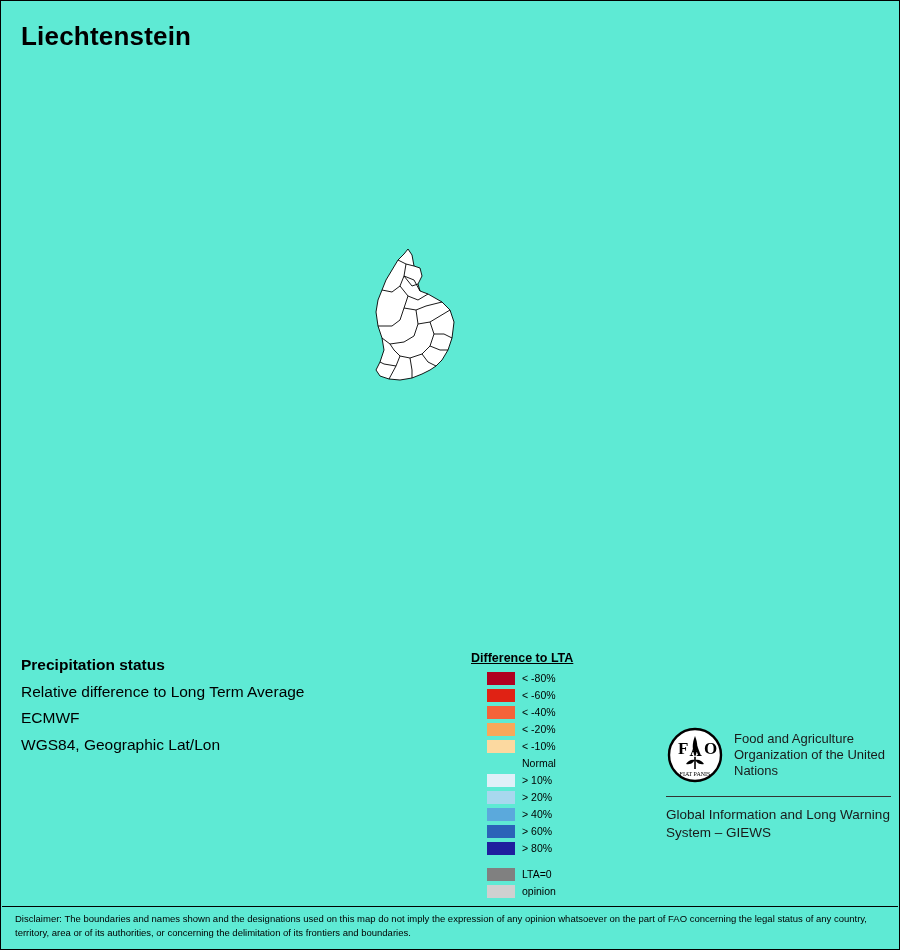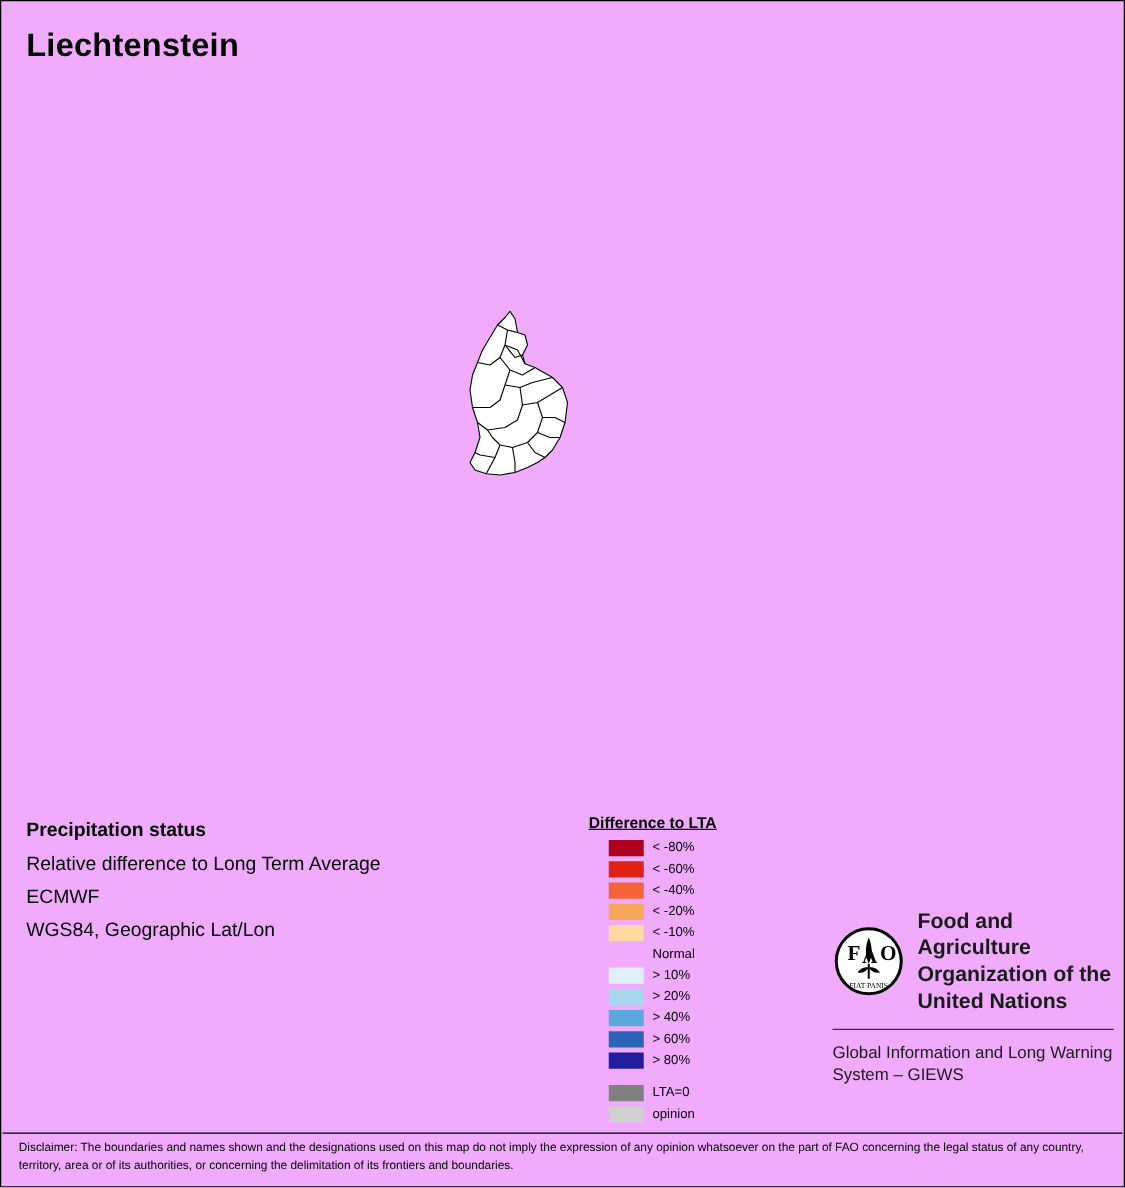--- a/index.html
+++ b/index.html
@@ -7,21 +7,21 @@
     padding: 0;
     background: #ffffff;
   }
   body {
     font-family: "Liberation Sans", sans-serif;
   }
   #page {
     position: relative;
     width: 900px;
     height: 950px;
-    background: #f0abfc;
+    background: #5eead4;
     border: 1px solid #000000;
     box-sizing: border-box;
     overflow: hidden;
   }
   
   #map-title {
     position: absolute;
     left: 20px;
     top: 20px;
     font-size: 26px;
@@ -106,22 +106,22 @@
     display: flex;
     align-items: center;
   }
   #fao-logo {
     width: 58px;
     height: 58px;
     flex: 0 0 auto;
     margin-right: 10px;
   }
   #fao-name {
-    font-size: 17px;
-    font-weight: bold;
+    font-size: 13px;
+    font-weight: normal;
     color: #1a1a1a;
     line-height: 1.25;
   }
   #fao-rule {
     height: 1px;
     background: #333333;
     margin: 12px 0 9px 0;
   }
   #fao-sub {
     font-size: 13.5px;

